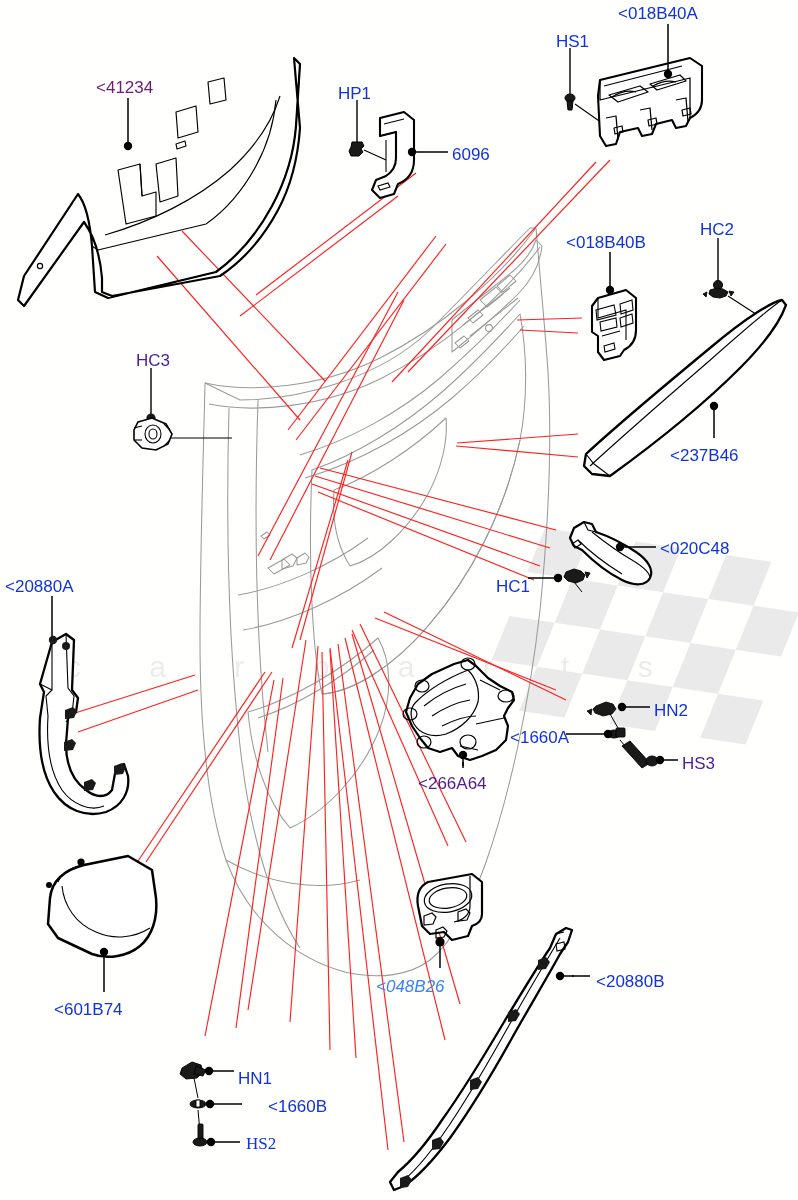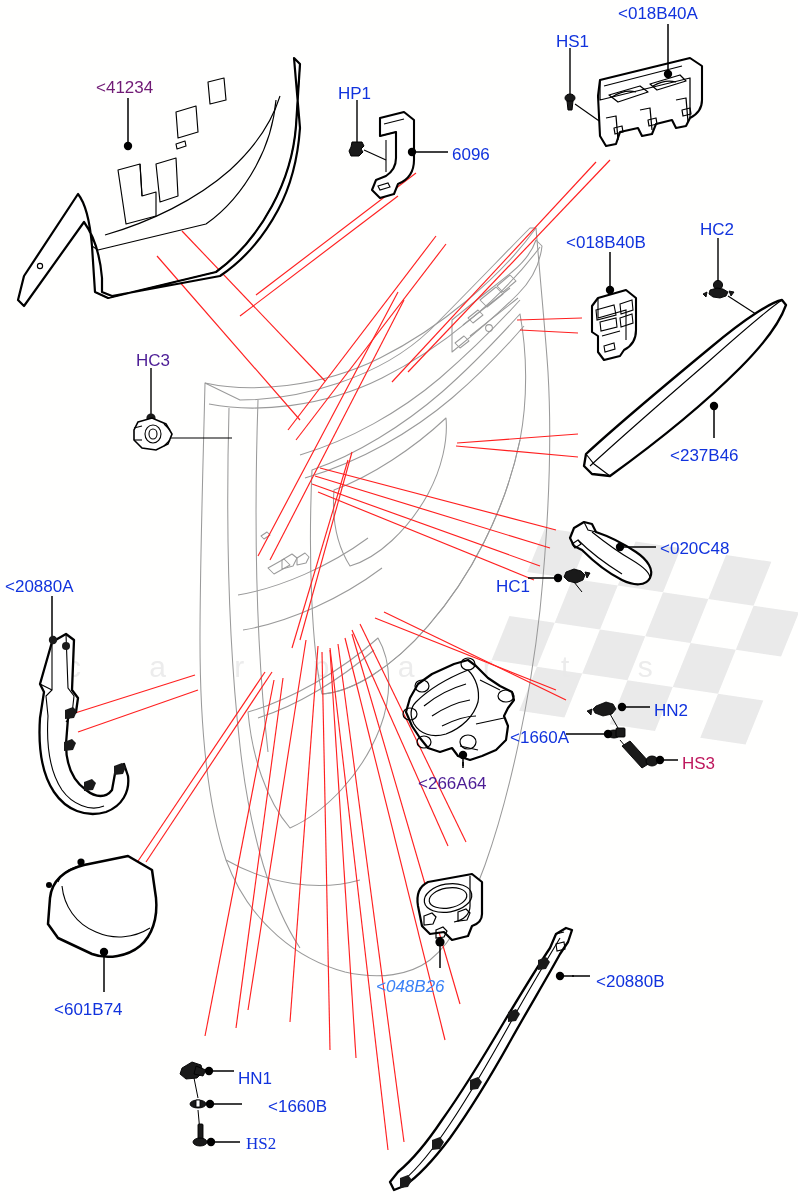--- a/index.html
+++ b/index.html
@@ -579,21 +579,21 @@
       <div class="lbl" style="left: 618px; top: 5px; color: rgb(17, 51, 221);">&lt;018B40A</div>
       <div class="lbl" style="left: 566px; top: 234px; color: rgb(17, 51, 221);">&lt;018B40B</div>
       <div class="lbl" style="left: 700px; top: 221px; color: rgb(17, 51, 221);">HC2</div>
       <div class="lbl" style="left: 136px; top: 352px; color: #4c1d95;">HC3</div>
       <div class="lbl" style="left: 670px; top: 447px; color: rgb(17, 51, 221);">&lt;237B46</div>
       <div class="lbl" style="left: 660px; top: 540px; color: rgb(17, 51, 221);">&lt;020C48</div>
       <div class="lbl" style="left: 496px; top: 578px; color: rgb(17, 51, 221);">HC1</div>
       <div class="lbl" style="left: 5px; top: 578px; color: rgb(17, 51, 221);">&lt;20880A</div>
       <div class="lbl" style="left: 654px; top: 702px; color: rgb(17, 51, 221);">HN2</div>
       <div class="lbl" style="left: 510px; top: 729px; color: rgb(17, 51, 221);">&lt;1660A</div>
-      <div class="lbl" style="left: 682px; top: 755px; color: #be185d;">HS3</div>
+      <div class="lbl" style="left: 682px; top: 755px; color: #4c1d95;">HS3</div>
       <div class="lbl" style="left: 418px; top: 775px; color: #4c1d95;">&lt;266A64</div>
       <div class="lbl" style="left: 54px; top: 1001px; color: rgb(17, 51, 221);">&lt;601B74</div>
       <div class="lbl" style="left: 376px; top: 978px; color: #3b82f6; font-style: italic;">&lt;048B26</div>
       <div class="lbl" style="left: 596px; top: 973px; color: rgb(17, 51, 221);">&lt;20880B</div>
       <div class="lbl" style="left: 238px; top: 1070px; color: rgb(17, 51, 221);">HN1</div>
       <div class="lbl" style="left: 268px; top: 1098px; color: rgb(17, 51, 221);">&lt;1660B</div>
       <div class="lbl" style="left: 246px; top: 1135px; color: rgb(17, 51, 221); font-family: Liberation Serif, serif;">HS2</div>
     </div>
 
 </div>

